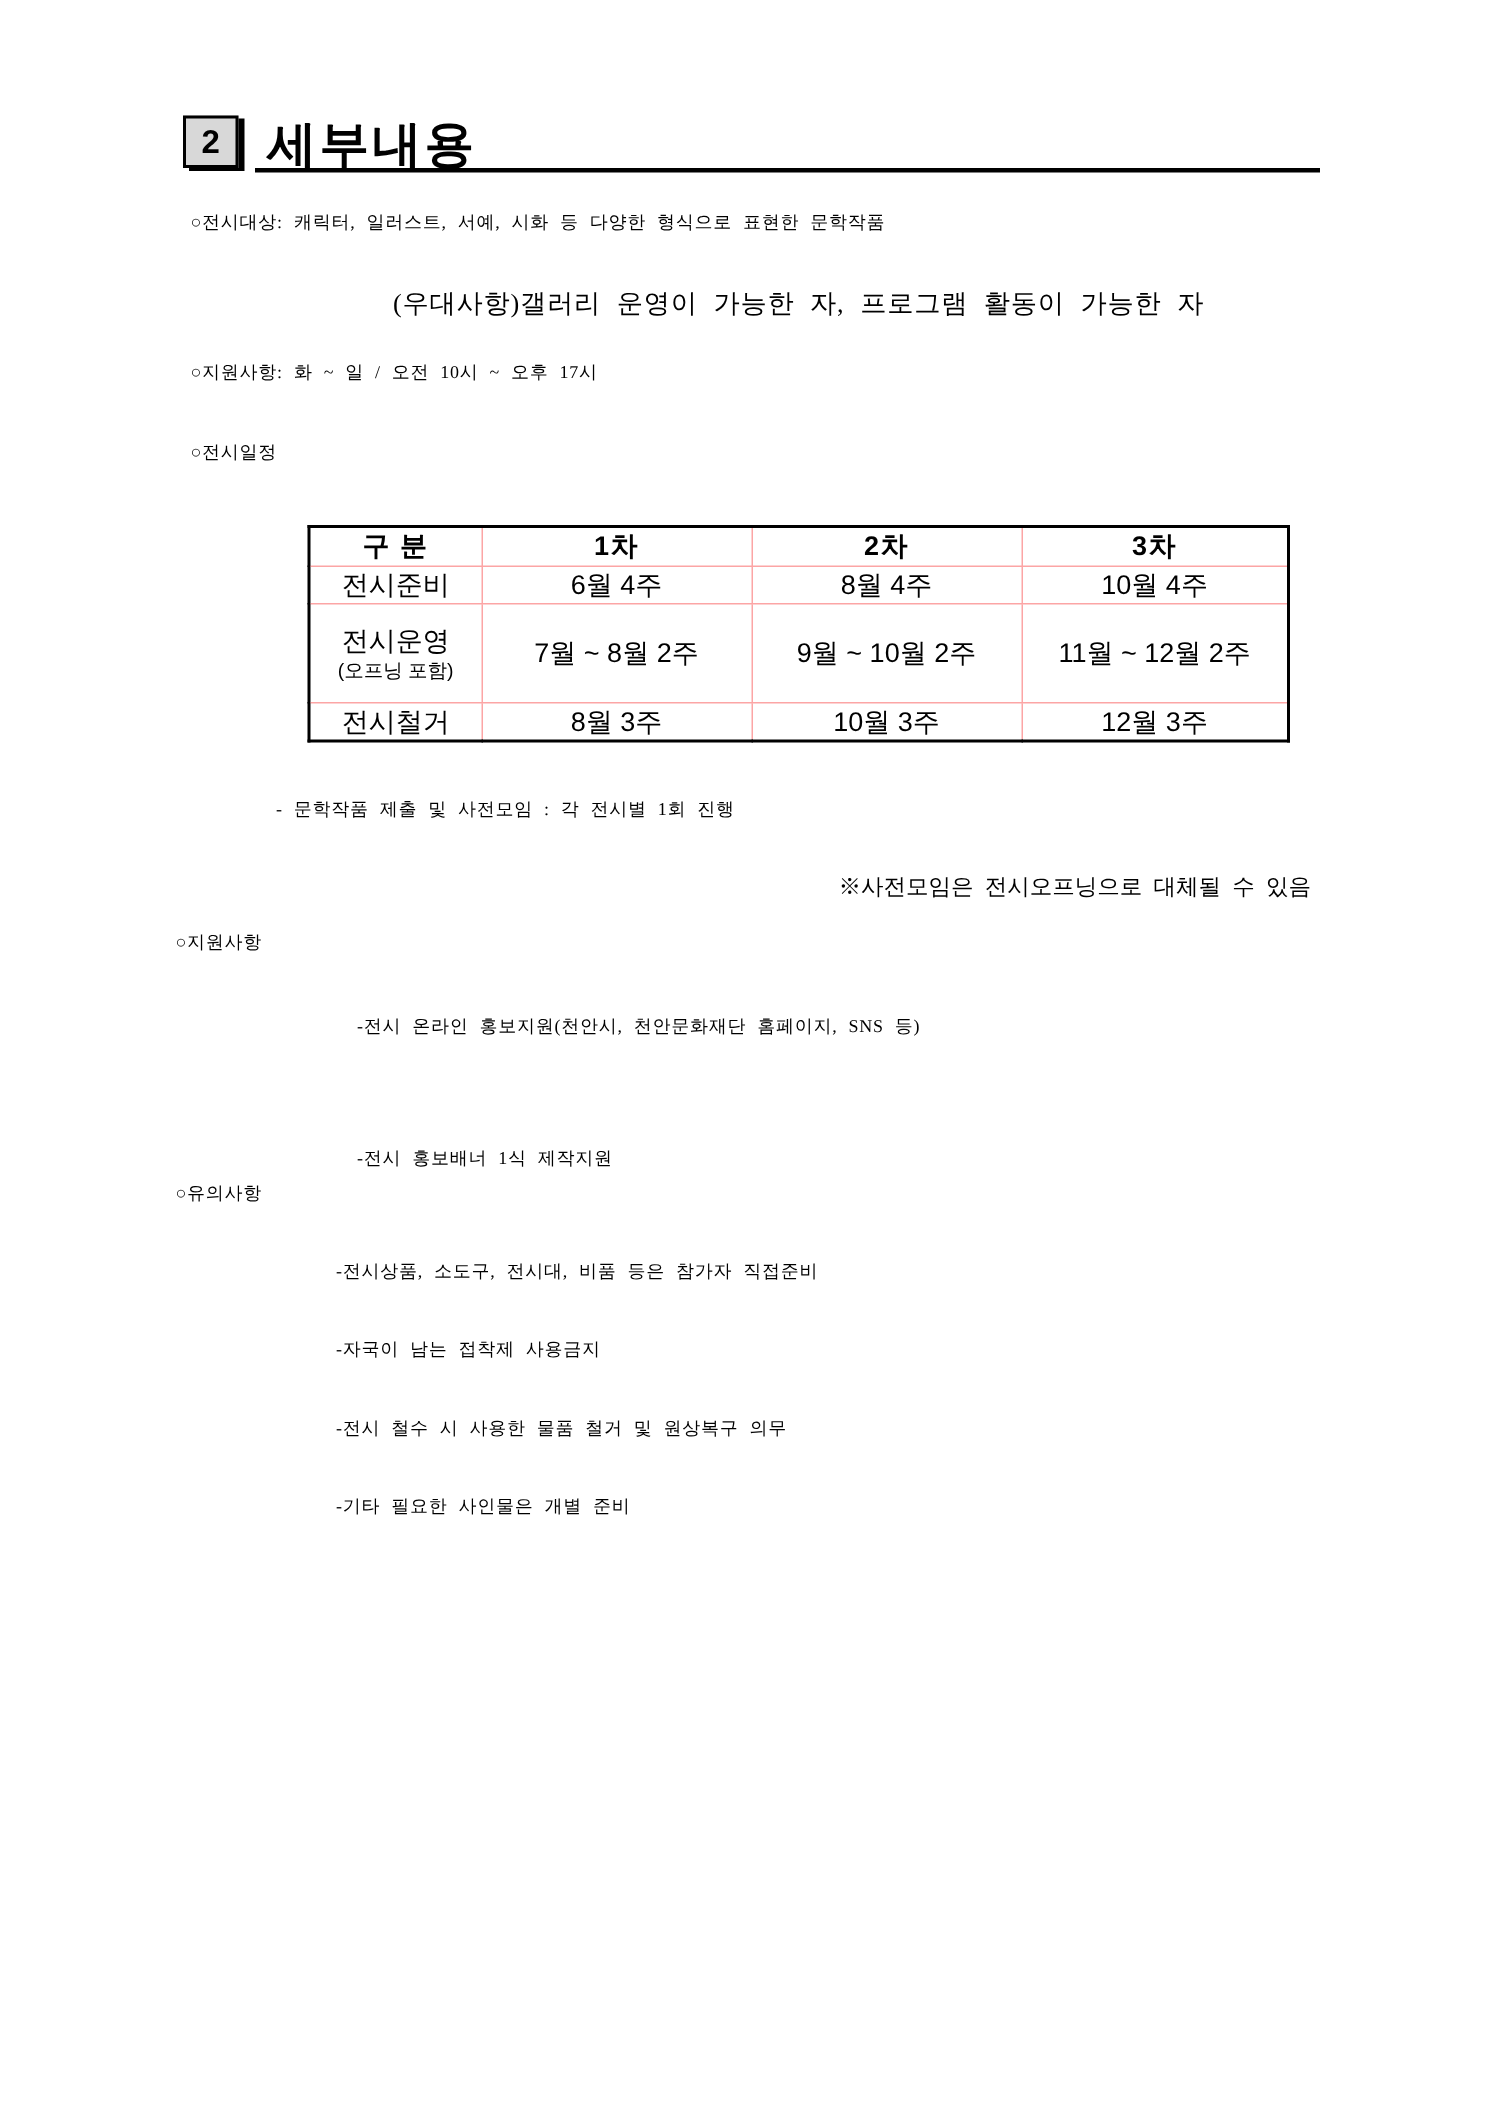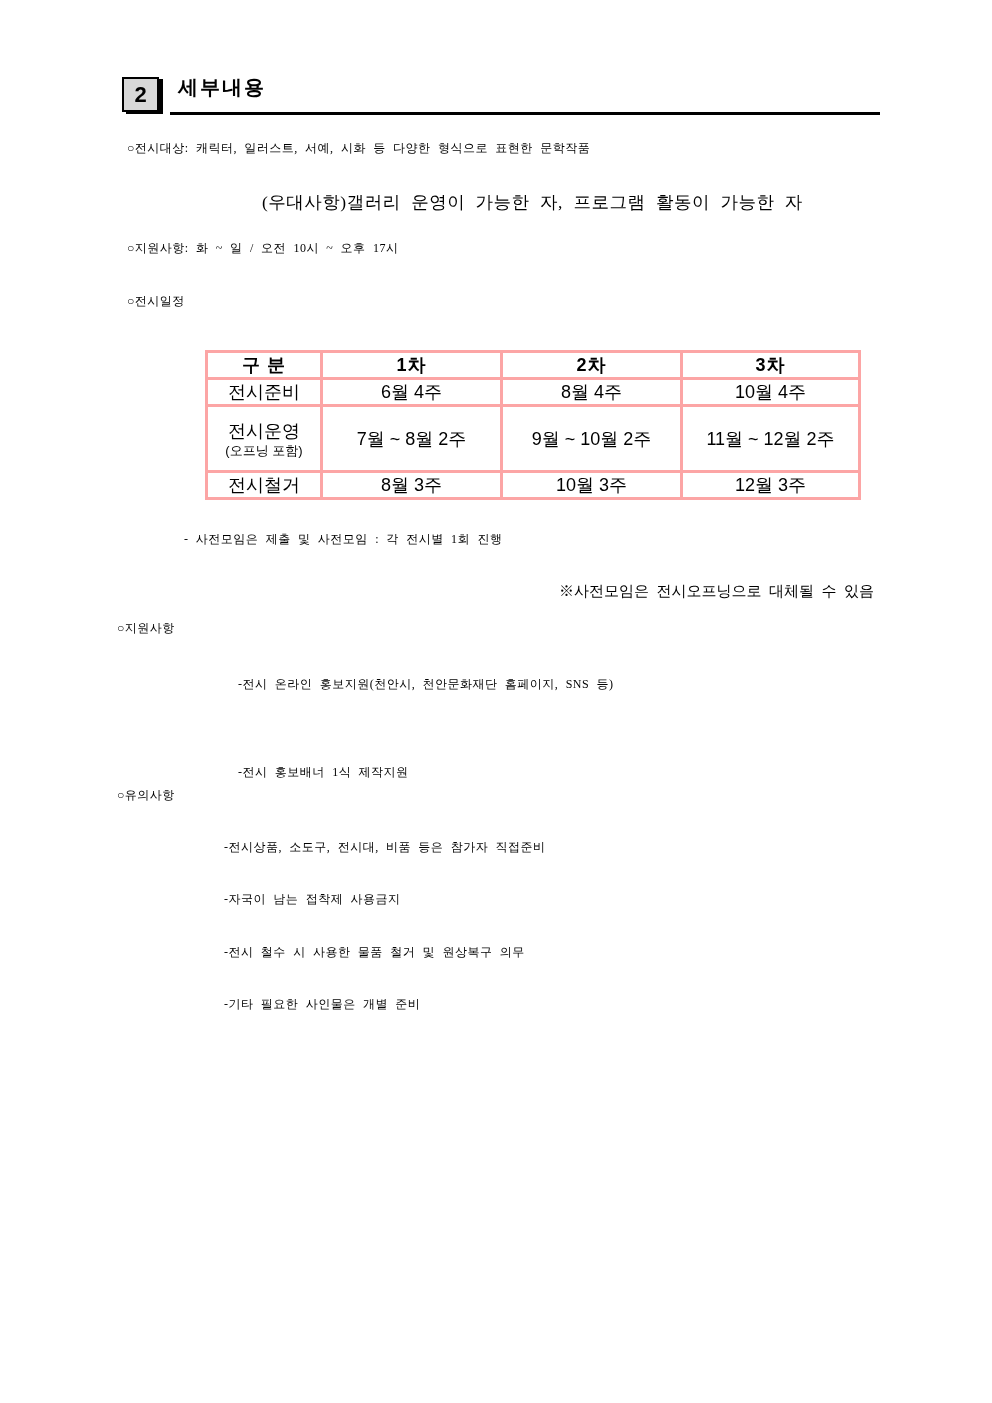--- a/index.html
+++ b/index.html
@@ -22,21 +22,21 @@
     background: #d8d8d8;
     border: 2px solid #000;
     box-shadow: 4px 2px 0 #000;
     display: flex; align-items: center; justify-content: center;
     font-family: "Liberation Sans", sans-serif;
     font-weight: 700; font-size: 22px;
   }
   .sec-title {
     left: 178px; top: 74px;
     font-family: "Liberation Sans", sans-serif;
-    font-weight: 700; font-size: 20px;
+    font-weight: 700; font-size: 33px;
     letter-spacing: 2px;
   }
   .title-rule {
     left: 170px; top: 112px;
     width: 710px; height: 3px;
     background: #000;
   }
 
   
   .body-line { font-size: 12px; word-spacing: 0.32em; letter-spacing: 0.5px; }
@@ -47,21 +47,21 @@
   .sched-table {
     position: absolute;
     left: 205px; top: 350px;
     border-collapse: collapse;
     table-layout: fixed;
     font-family: "Liberation Sans", sans-serif;
     font-size: 18px;
     border: 2px solid #000;
   }
   .sched-table th, .sched-table td {
-    border: 3px solid #fca5a5;
+    border: 1px solid #fca5a5;
     text-align: center;
     vertical-align: middle;
     padding: 0 4px;
     overflow: hidden;
   }
   .sched-table th { font-weight: 700; letter-spacing: 1px; }
   .col-label { width: 115px; }
   .col-round { width: 180px; }
   .col-round-last { width: 178px; }
   .row-head { height: 26px; }
@@ -113,21 +113,21 @@
     </tr>
     <tr class="row-last">
       <td>전시철거</td>
       <td>8월 3주</td>
       <td>10월 3주</td>
       <td>12월 3주</td>
     </tr>
   </tbody>
     </table>
 
-  <div class="abs body-line" style="left:184px; top:531px;">- 사전모임은 제출 및 사전모임 : 각 전시별 1회 진행</div>
+  <div class="abs body-line" style="left:184px; top:531px;">- 문학작품 제출 및 사전모임 : 각 전시별 1회 진행</div>
   <div class="abs small-note" style="left:559px; top:582px;">※사전모임은 전시오프닝으로 대체될 수 있음</div>
 
   <div class="abs body-line" style="left:117px; top:620px;">○지원사항</div>
   <div class="abs body-line" style="left:238px; top:676px;">-전시 온라인 홍보지원(천안시, 천안문화재단 홈페이지, SNS 등)</div>
   <div class="abs body-line" style="left:238px; top:731px;margin-top:33px;">-전시 홍보배너 1식 제작지원</div>
 
   <div class="abs body-line" style="left:117px; top:787px;">○유의사항</div>
   <div class="abs body-line" style="left:224px; top:891px;">-자국이 남는 접착제 사용금지</div>
   <div class="abs body-line" style="left:224px; top:839px;">-전시상품, 소도구, 전시대, 비품 등은 참가자 직접준비</div>
   <div class="abs body-line" style="left:224px; top:996px;">-기타 필요한 사인물은 개별 준비</div>

